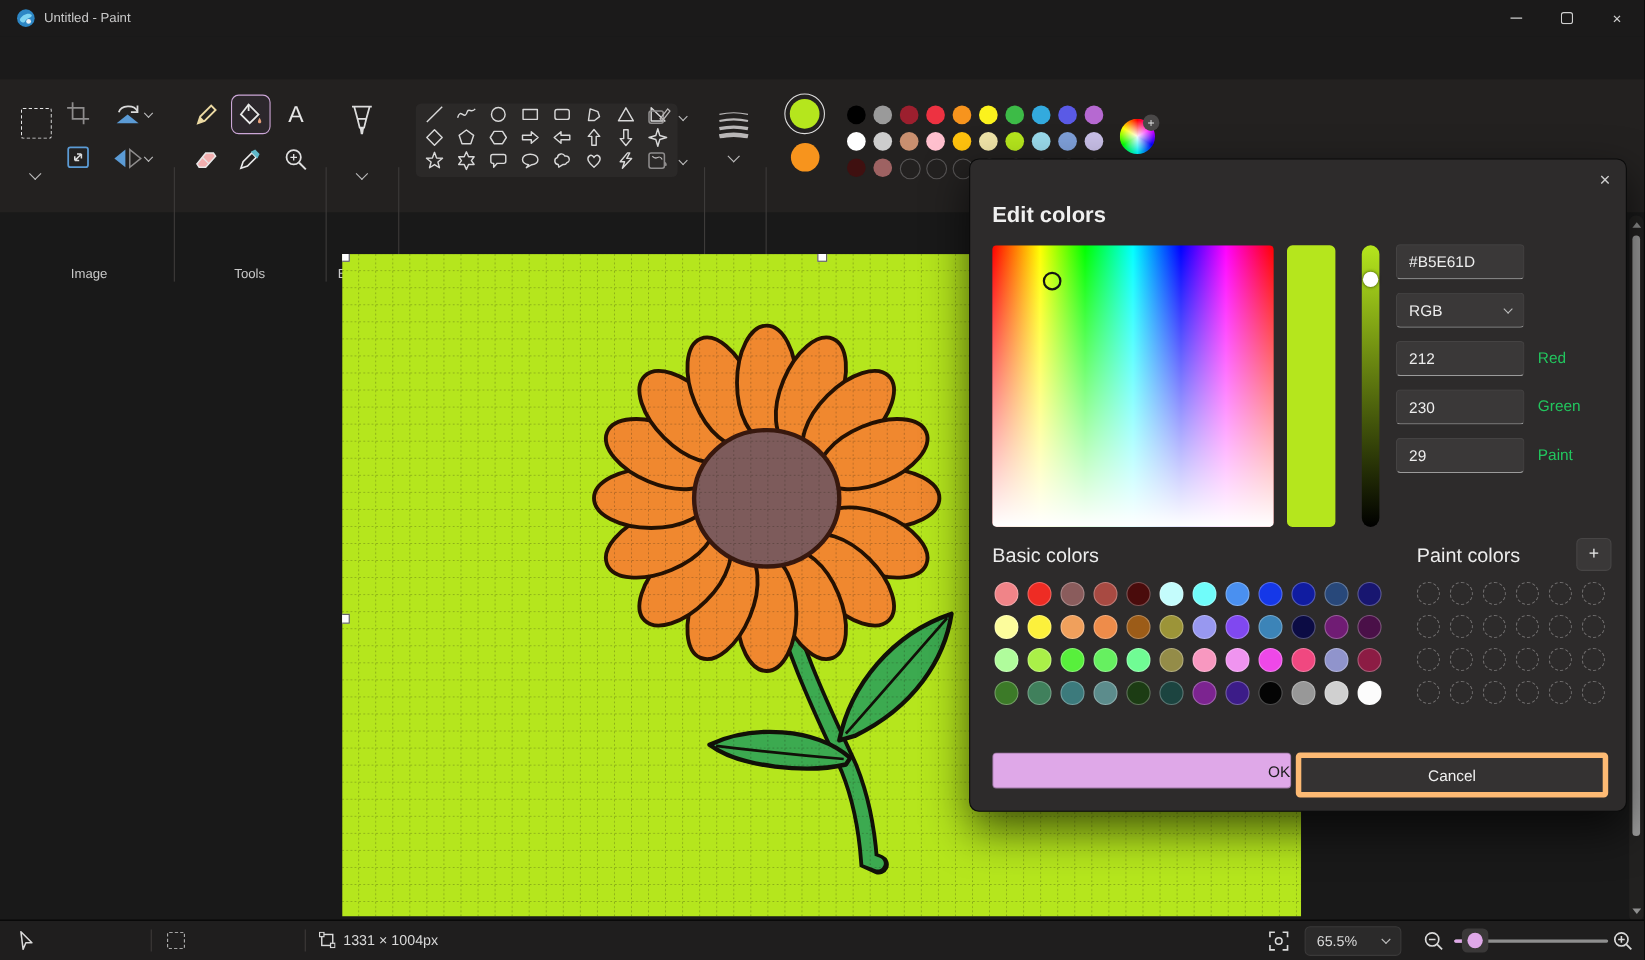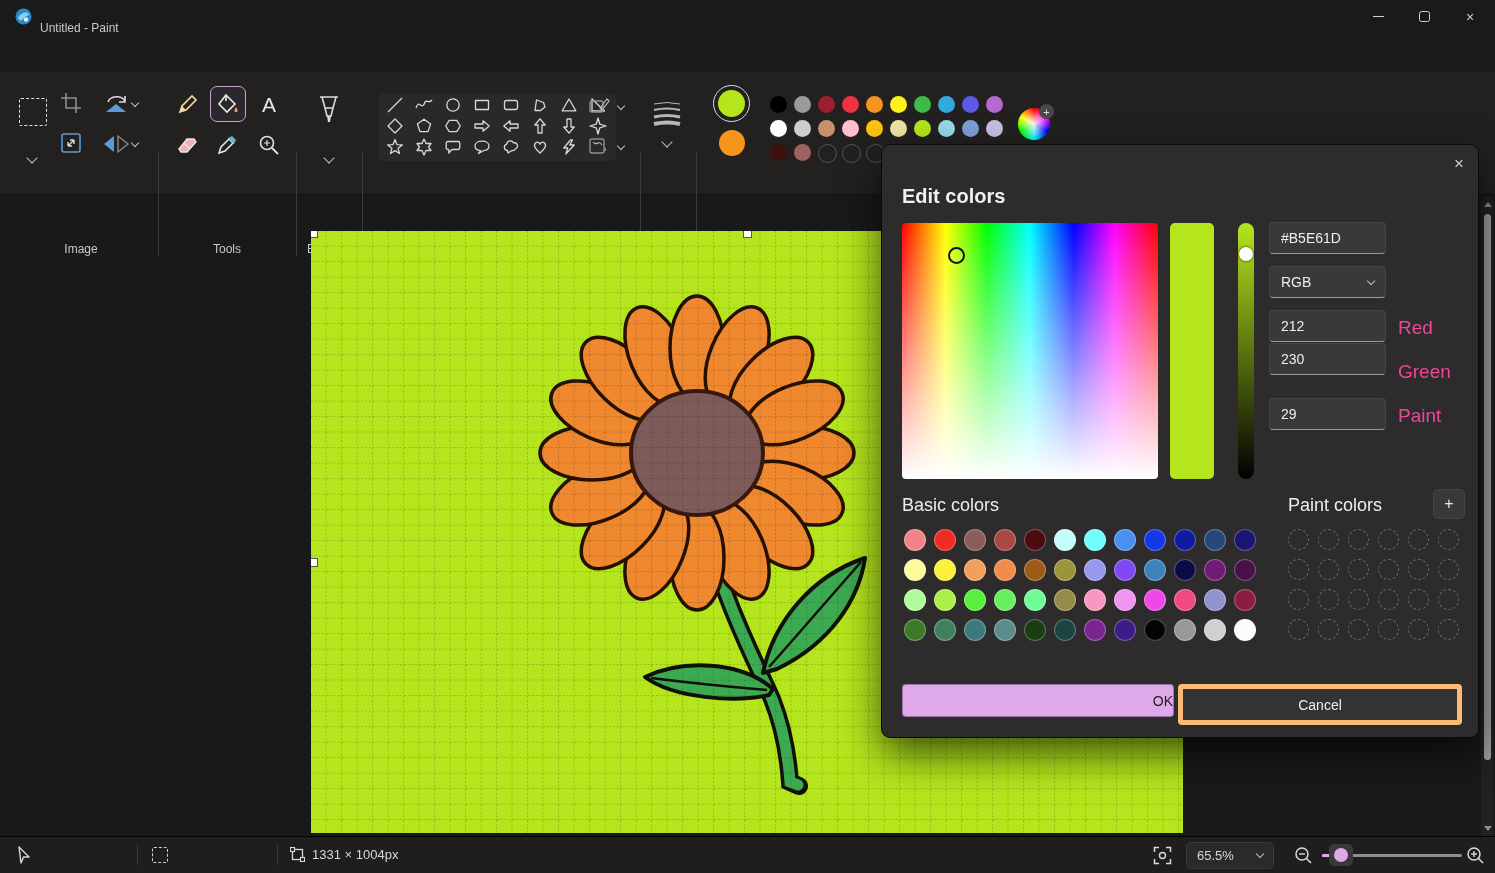--- a/index.html
+++ b/index.html
@@ -1,21 +1,21 @@
 <!DOCTYPE html>
 <html><head>
 <meta charset="utf-8">
 <style>
   html,body{margin:0;padding:0;background:#000;}
   #app{position:relative;width:1495px;height:873px;background:#191919;overflow:hidden;
        font-family:"Liberation Sans",sans-serif;color:#E6E6E6;-webkit-font-smoothing:antialiased;}
   .abs{position:absolute;}
   
   .titlebar{left:0;top:0;width:1495px;height:33px;background:#1B1A1A;}
-  .app-title{left:40px;top:21px;font-size:12px;color:#C9C9C9;text-align:center;}
+  .app-title{left:40px;top:9px;font-size:12px;color:#C9C9C9;text-align:center;}
   .winbtn{top:0;width:46px;height:33px;display:flex;align-items:center;justify-content:center;color:#CFCFCF;font-size:14px;}
   .menubar{left:0;top:33px;width:1495px;height:39px;background:#1B1A1A;}
   .menu-item{top:42px;font-size:14px;color:#E2E2E2;padding:3px 8px;border-radius:4px;}
   .vdiv{width:1px;background:#3D3B3A;}
   .tb-ico{top:39px;width:28px;height:26px;display:flex;align-items:center;justify-content:center;font-size:17px;color:#DADADA;border-radius:4px;}
   
   .ribbon{left:0;top:72px;width:1495px;height:121px;background:#232120;}
   .sec-div{top:80px;height:104px;}
   .sec-label{top:170px;font-size:12px;color:#C8C8C8;text-align:center;}
   .tool{width:34px;height:34px;display:flex;align-items:center;justify-content:center;border-radius:7px;}
@@ -43,21 +43,21 @@
   .dlg-close{left:564px;top:6px;width:26px;height:26px;display:flex;align-items:center;justify-content:center;color:#CFCFCF;font-size:17px;border-radius:4px;}
   .sv-box{left:20px;top:78px;width:256px;height:256px;border-radius:4px;
      background:linear-gradient(to bottom,rgba(255,255,255,0) 0%,#FFFFFF 100%),
      linear-gradient(to right,#FF0000 0%,#FFFF00 17%,#00FF00 33%,#00FFFF 50%,#0000FF 67%,#FF00FF 83%,#FF0000 100%);}
   .sv-ring{position:absolute;left:46px;top:24px;width:13px;height:13px;border:2.5px solid #141414;border-radius:50%;}
   .preview{left:288px;top:78px;width:44px;height:256px;border-radius:5px;}
   .vslider{left:356px;top:78px;width:16px;height:256px;border-radius:8px;}
   .vthumb{position:absolute;left:1px;top:24px;width:14px;height:14px;background:#FFF;border-radius:50%;box-shadow:0 0 3px rgba(0,0,0,.7);}
   .field{background:#3A3838;border:1px solid #454343;border-bottom:1px solid #9B9B9B;border-radius:4px;
          color:#EDEDED;font-size:14px;display:flex;align-items:center;padding:0 11px;box-sizing:border-box;width:117px;height:32px;}
-  .fld-label{font-size:19px;color:#ec4899;}
+  .fld-label{font-size:14px;color:#22c55e;}
   .grid-label{font-size:18px;color:#EDEDED;}
   .basic-grid{left:22px;top:384px;display:grid;grid-template-columns:repeat(12,30px);grid-auto-rows:30px;}
   .basic-grid .swatch{width:22px;height:22px;border:1px solid rgba(255,255,255,.28);box-sizing:border-box;}
   .custom-grid{left:406px;top:384px;display:grid;grid-template-columns:repeat(6,30px);grid-auto-rows:30px;}
   .slot{width:21px;height:21px;border:1.4px dashed #6E6C6C;border-radius:50%;box-sizing:border-box;}
   .plus-btn{left:551px;top:344px;width:30px;height:28px;background:#3A3838;border:1px solid #474545;border-radius:5px;
             display:flex;align-items:center;justify-content:center;color:#E6E6E6;font-size:16px;}
   .btn{height:31px;border-radius:4px;display:flex;align-items:center;justify-content:center;font-size:14px;}
   .btn-ok{left:20px;top:539px;width:270px;color:#1C1C1C;border:1px solid rgba(0,0,0,.3);}
   .btn-cancel{left:296px;top:539px;width:274px;background:#343232;border:5px solid #fdba74;color:#F0F0F0;}
@@ -448,21 +448,21 @@
       <span>#B5E61D</span>
     </div>
     <div class="abs field" style="left:387px;top:121px;justify-content:space-between">
       <span>RGB</span>
       <span class="chev sm" style="margin-top:-3px"></span>
     </div>
     <div class="abs field" style="left:387px;top:165px">
       <span>212</span>
     </div>
     <div class="abs fld-label" style="left:516px;top:172px">Red</div>
-    <div class="abs field" style="left:387px;top:198px">
+    <div class="abs field" style="left:387px;top:209px">
       <span>230</span>
     </div>
     <div class="abs fld-label" style="left:516px;top:216px">Green</div>
     <div class="abs field" style="left:387px;top:253px">
       <span>29</span>
     </div>
     <div class="abs fld-label" style="left:516px;top:260px">Paint</div>
 
     <div class="abs grid-label" style="left:20px;top:350px">Basic colors</div>
     <div class="abs basic-grid" id="basic-colors-grid">

